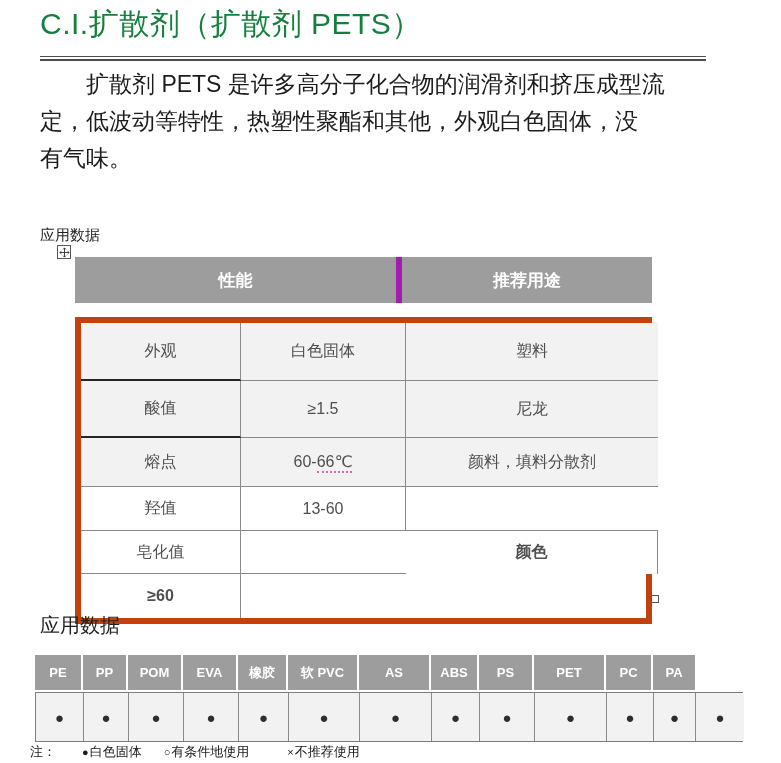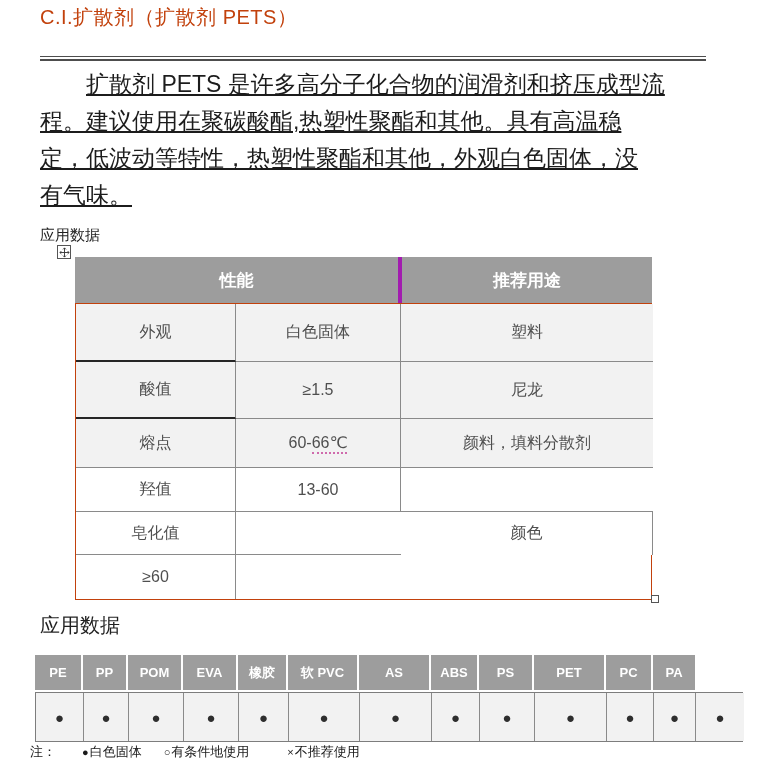--- a/index.html
+++ b/index.html
@@ -7,32 +7,32 @@
   body {
     width: 781px; height: 763px;
     font-family: "Liberation Sans", "DejaVu Sans", sans-serif;
     overflow: hidden;
   }
   .page { position: relative; width: 781px; height: 763px; background: #fff; }
 
   
   .title {
     position: absolute; left: 40px; top: 4px;
-    font-size: 20px; font-weight: 500; color: #c2410c;
+    font-size: 30px; font-weight: 500; color: #15803d;
     letter-spacing: 0.5px; white-space: nowrap;
   }
   .title-rule {
     position: absolute; left: 40px; top: 56px; width: 666px; height: 5px;
     border-top: 1px solid #4d4d4d; border-bottom: 2px solid #4d4d4d;
   }
 
   
   .intro {
     position: absolute; left: 40px; top: 66px; width: 680px;
-    font-size: 23px; line-height: 37px; color: #1c1c1c; text-decoration: underline;
+    font-size: 23px; line-height: 37px; color: #1c1c1c;
   }
   .intro .line { white-space: nowrap; }
   .intro .indent { padding-left: 46px; }
 
   
   .h-small { position: absolute; left: 40px; top: 226px; font-size: 15px; color: #1f1f1f; }
   .h-large { position: absolute; left: 40px; top: 612px; font-size: 20px; color: #1f1f1f; }
 
   
   .move-handle {
@@ -42,36 +42,36 @@
   }
   .move-handle svg { width: 11px; height: 11px; display: block; }
 
   
   .t1 { position: absolute; left: 75px; top: 257px; width: 577px; }
   .t1-header { display: grid; grid-template-columns: 327px 250px; height: 46px; }
   .t1-hcell {
     background: #9d9d9d; color: #ffffff; font-weight: bold; font-size: 17px;
     display: flex; align-items: center; justify-content: center;
   }
-  .t1-hcell.gap { border-right: 4px solid #a21caf; }
+  .t1-hcell.gap { border-right: 6px solid #a21caf; }
   .t1-body {
-    margin-top: 0;
+    margin-top: 14px;
     display: grid;
     grid-template-columns: 160px 165px 252px;
     grid-template-rows: 58px 57px 49px 44px 43px 44px;
-    border: 1px solid #c2410c;
+    border: 6px solid #c2410c;
   }
   .t1 .c {
     display: flex; align-items: center; justify-content: center;
     font-size: 16px; color: #4f4f4f;
     border-right: 1px solid #8a8a8a; border-bottom: 1px solid #8a8a8a;
     background: #ffffff;
   }
   .t1 .c.last-col { border-right: none; }
-  .t1 .c.last-row { border-bottom: none; }
+  .t1 .c.last-row { border-bottom: none; font-weight: bold; }
   .t1 .c.shade { background: #f2f2f2; }
   .t1 .c.dark-b { border-bottom: 2px solid #262626; }
   .t1 .sp { border-bottom: 2px dotted #cf6aac; }
 
   
   .resize-handle {
     position: absolute; left: 651px; top: 595px; width: 8px; height: 8px;
     border: 1px solid #555; background: #fff;
   }
 
@@ -110,21 +110,20 @@
 </head>
 <body>
 
 <div class="page">
 
   <h1 class="title">C.I.扩散剂（扩散剂 PETS）</h1>
   <div class="title-rule"></div>
 
   <div class="intro">
     <div class="line indent">扩散剂 PETS 是许多高分子化合物的润滑剂和挤压成型流</div>
-    <div class="line">程。建议使用在聚碳酸酯,热塑性聚酯和其他。具有高温稳</div>
     <div class="line">定，低波动等特性，热塑性聚酯和其他，外观白色固体，没</div>
     <div class="line">有气味。</div>
   </div>
 
   <div class="h-small">应用数据</div>
 
   <div class="move-handle">
     <span>
       <svg viewBox="0 0 12 12">
         <path d="M6 1v10 M1 6h10 M6 1l-1.6 1.6 M6 1l1.6 1.6 M6 11l-1.6-1.6 M6 11l1.6-1.6 M1 6l1.6-1.6 M1 6l1.6 1.6 M11 6l-1.6-1.6 M11 6l-1.6 1.6" stroke="#333" fill="none" stroke-width="1"></path>

